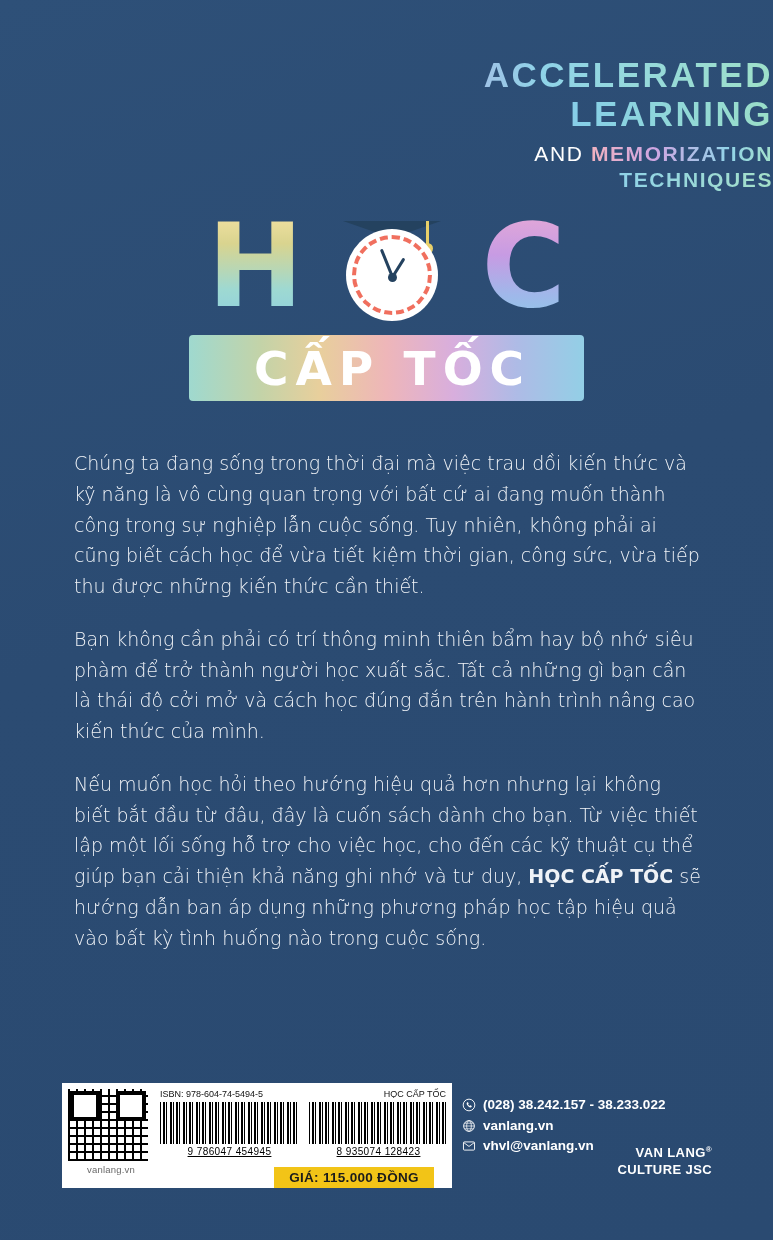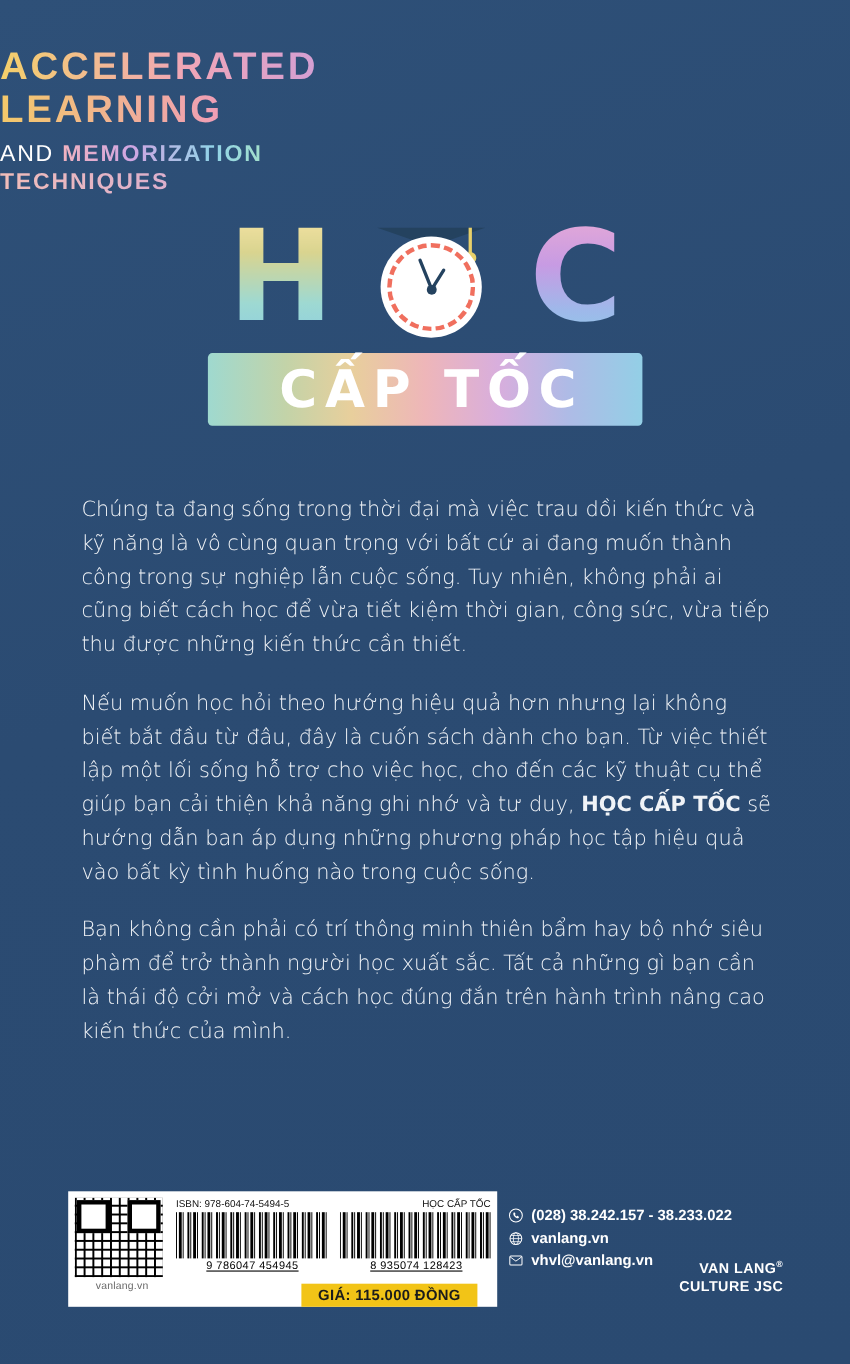--- a/index.html
+++ b/index.html
@@ -16,24 +16,24 @@
   }
   .page {
     position: absolute;
     inset: 0;
     background: linear-gradient(160deg, #2e5078 0%, #2b4b72 45%, #2a4a71 100%);
   }
 
   
   .title-block {
     position: absolute;
-    top: 42px;
+    top: 56px;
     left: 0;
     right: 0;
-    text-align: left;
+    text-align: right;
   }
   .eng-line1 {
     font-size: 35px;
     font-weight: bold;
     letter-spacing: 2.5px;
     line-height: 1.08;
     background: linear-gradient(90deg, #f4d06a 0%, #f0a6b8 22%, #c59be0 45%, #8fd3e8 70%, #9ee0c9 100%);
     -webkit-background-clip: text;
     background-clip: text;
     color: transparent;
@@ -422,22 +422,22 @@
       <span class="big-letter letter-c">C</span>
     </div>
 
     <div class="captoc">
       <span>CẤP TỐC</span>
     </div>
   </div>
 
   <div class="body-copy">
     <p>Chúng ta đang sống trong thời đại mà việc trau dồi kiến thức và kỹ năng là vô cùng quan trọng với bất cứ ai đang muốn thành công trong sự nghiệp lẫn cuộc sống. Tuy nhiên, không phải ai cũng biết cách học để vừa tiết kiệm thời gian, công sức, vừa tiếp thu được những kiến thức cần thiết.</p>
+    <p>Bạn không cần phải có trí thông minh thiên bẩm hay bộ nhớ siêu phàm để trở thành người học xuất sắc. Tất cả những gì bạn cần là thái độ cởi mở và cách học đúng đắn trên hành trình nâng cao kiến thức của mình.</p>
     <p><span>Nếu muốn học hỏi theo hướng hiệu quả hơn nhưng lại không biết bắt đầu từ đâu, đây là cuốn sách dành cho bạn. Từ việc thiết lập một lối sống hỗ trợ cho việc học, cho đến các kỹ thuật cụ thể giúp bạn cải thiện khả năng ghi nhớ và tư duy, </span><b>HỌC CẤP TỐC</b><span> sẽ hướng dẫn ban áp dụng những phương pháp học tập hiệu quả vào bất kỳ tình huống nào trong cuộc sống.</span></p>
-    <p>Bạn không cần phải có trí thông minh thiên bẩm hay bộ nhớ siêu phàm để trở thành người học xuất sắc. Tất cả những gì bạn cần là thái độ cởi mở và cách học đúng đắn trên hành trình nâng cao kiến thức của mình.</p>
   </div>
 
   <div class="footer">
 
     <div class="footer-white">
       <div class="qr-box">
         <div class="qr-img"></div>
         <div class="qr-caption">vanlang.vn</div>
       </div>
       <div class="codes">

